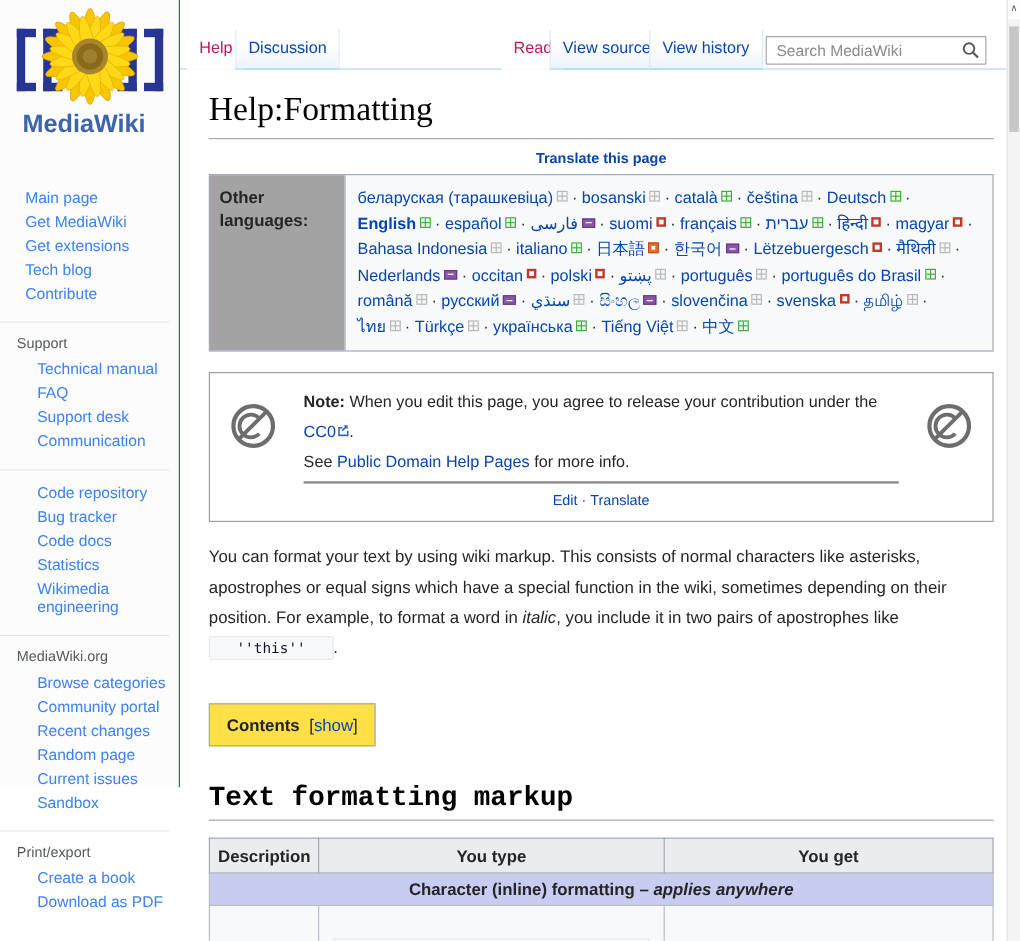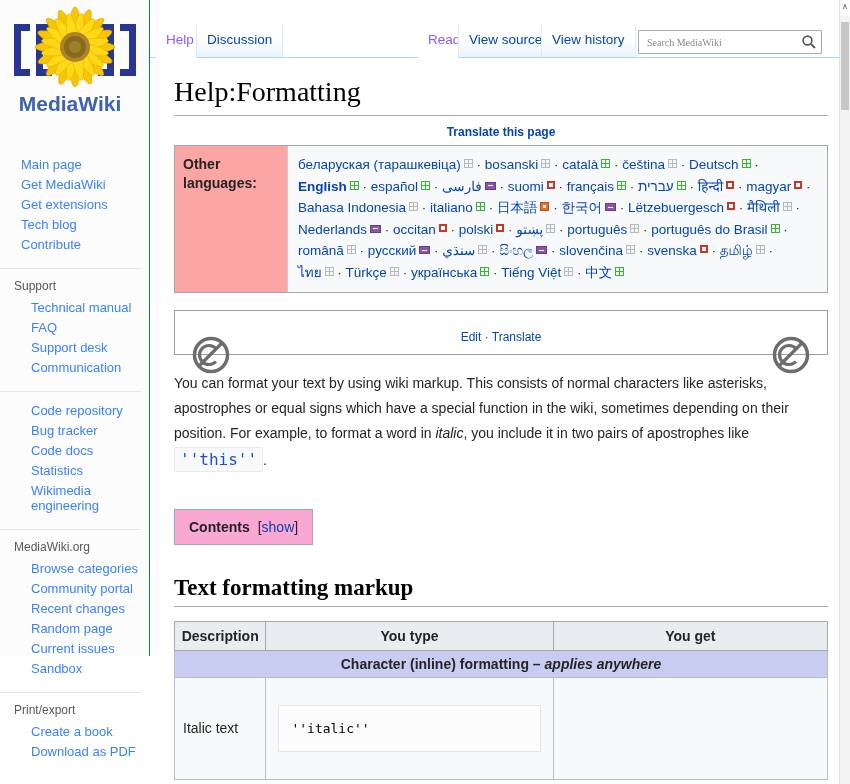--- a/index.html
+++ b/index.html
@@ -21,38 +21,38 @@
   .nav a{display:block;padding:2.5px 0 2.5px 21px;color:#3b82f6;}
   .nav .sub a{padding-left:31px;}
   .nav a.visited{color:#1b1464;}
   
   #content{position:absolute;left:150px;top:0;width:690px;height:784px;background:#fff;}
   .content-inner{padding:0 12px 0 24px;}
   
   #tabstrip{position:relative;height:57px;border-bottom:1px solid #a7d7f9;background:#fff;}
   .tab{position:absolute;bottom:-1px;height:20px;padding:7px 10px 5px 10px;font-size:13.5px;white-space:nowrap;}
   .tab.inactive{background:linear-gradient(to bottom,#ffffff 40%,#eaf4fb);border-left:1px solid #d9ecf7;border-right:1px solid #d9ecf7;border-bottom:1px solid #a7d7f9;}
-  .tab.active{background:#fff;color:#8b5cf6;border-bottom:1px solid #fff;}
+  .tab.active{background:#fff;color:#be185d;border-bottom:1px solid #fff;}
   .tab a{color:#0645ad;}
   #tab-help{left:6px;}
   #tab-discussion{left:46px;}
   #tab-read{left:268px;}
   #tab-viewsource{left:308px;}
   #tab-viewhistory{left:391px;}
   
   #searchbox{position:absolute;left:488px;top:30px;width:182px;height:22px;border:1px solid #a9a9a9;background:#fff;border-radius:1px;}
-  #searchbox input{position:absolute;left:6px;top:2px;width:150px;height:17px;border:none;outline:none;font-size:10px;font-family:Liberation Serif, serif;color:#444;background:transparent;}
+  #searchbox input{position:absolute;left:6px;top:2px;width:150px;height:17px;border:none;outline:none;font-size:13px;font-family:Liberation Sans, sans-serif;color:#444;background:transparent;}
   #searchbox input::placeholder{color:#8a8a8a;opacity:1;}
   #search-go{position:absolute;right:4px;top:3px;width:16px;height:16px;cursor:pointer;}
   
   h1{font-family:"Liberation Serif",serif;font-weight:normal;font-size:28px;margin:18px 0 0 0;padding-bottom:7px;border-bottom:1px solid #aaa;color:#000;}
   .translate-page{text-align:center;margin:9px 0 6px 0;font-size:12px;font-weight:bold;}
   
   .langbox{display:flex;border:1px solid #a2a9b1;background:#f8f9fa;}
-  .langbox-label{width:96px;flex:0 0 96px;background:#fca5a5;border-right:1px solid #c8ccd1;padding:9px 8px;font-weight:bold;font-size:14px;line-height:1.35;}
+  .langbox-label{width:96px;flex:0 0 96px;background:#a3a3a3;border-right:1px solid #c8ccd1;padding:9px 8px;font-weight:bold;font-size:14px;line-height:1.35;}
   .langbox-body{padding:8px 10px;font-size:13.5px;line-height:1.6;}
   .lang-item{white-space:nowrap;}
   .lang-link.bold{font-weight:bold;}
   .lang-sep{color:#222;}
   .lang-item:last-child .lang-sep{display:none;}
   .ticon{display:inline-block;margin-left:3px;vertical-align:1px;}
   .ticon.green,.ticon.gray{width:7px;height:7px;border:1px solid;}
   .ticon.green{border-color:#3fae3f;background:
       linear-gradient(#3fae3f,#3fae3f) center/100% 1px no-repeat,
       linear-gradient(#3fae3f,#3fae3f) center/1px 100% no-repeat,#effbef;}
@@ -67,27 +67,27 @@
   
   .notebox{position:relative;border:1px solid #9a9fa5;background:#fff;margin-top:17px;padding:12px 78px 8px 78px;}
   .pd-icon{position:absolute;top:24px;width:40px;height:40px;}
   .pd-icon.left{left:16px;}
   .pd-icon.right{right:16px;}
   .note-text{font-size:13.5px;line-height:1.85;border-bottom:2px solid #8c8c8c;padding-bottom:4px;}
   .note-actions{text-align:center;font-size:12px;padding:7px 0 2px 0;color:#0645ad;}
   .ext-icon{display:inline-block;vertical-align:0;}
   
   .intro{margin-top:16px;font-size:14px;line-height:1.8;}
-  code.inline{font-family:"DejaVu Sans Mono","Liberation Mono",monospace;font-size:16px;background:#f8f9fa;border:1px solid #e8eaee;border-radius:2px;padding:2px 5px;color:#1d4ed8;}
-  
-  .contents-box{display:inline-block;border:1px solid #a2a9b1;background:#f9a8d4;padding:9px 14px;margin-top:20px;font-size:14px;}
+  code.inline{font-family:"DejaVu Sans Mono","Liberation Mono",monospace;font-size:12px;background:#f8f9fa;border:1px solid #e8eaee;border-radius:2px;padding:2px 22px;color:#0f172a;}
+  
+  .contents-box{display:inline-block;border:1px solid #a2a9b1;background:#fde047;padding:9px 14px;margin-top:20px;font-size:14px;}
   .contents-box .lbl{font-weight:bold;color:#222;margin-right:8px;}
   .contents-box .br{color:#222;}
   
-  h2{font-family:Liberation Serif, serif;font-size:23px;font-weight:bold;color:#000;margin:30px 0 0 0;padding-bottom:5px;border-bottom:1px solid #a2a9b1;}
+  h2{font-family:Liberation Mono, monospace;font-size:23px;font-weight:bold;color:#000;margin:30px 0 0 0;padding-bottom:5px;border-bottom:1px solid #a2a9b1;}
   
   table.wikitable{border-collapse:collapse;width:100%;margin-top:14px;background:#f8f9fa;border:1px solid #a2a9b1;font-size:14px;}
   table.wikitable th{background:#eaecf0;border:1px solid #a2a9b1;padding:6px 4px;text-align:center;font-weight:bold;}
   th.col-desc{width:14%;margin-top:16px;}th.col-type{width:44%;}th.col-get{width:42%;margin-left:35px;}
   td.section-row{background:#c8ccf1;border:1px solid #a2a9b1;text-align:center;font-weight:bold;padding:5px 4px;}
   td.section-row .it{font-style:italic;}
   table.wikitable td{border:1px solid #b9bfc6;vertical-align:middle;}
   tr.data-row{height:102px;}
   td.cell-desc{padding:8px;}
   td.cell-type{padding:4px;}
@@ -305,20 +305,27 @@
       <svg class="pd-icon left" viewBox="0 0 40 40">
         <circle cx="20" cy="20" r="16.5" fill="none" stroke="#6d6d6d" stroke-width="3.5"></circle>
         <path d="M25 13.5 A9.5 9.5 0 1 0 25 26.5" fill="none" stroke="#6d6d6d" stroke-width="3.2"></path>
         <line x1="8" y1="31" x2="31" y2="8" stroke="#6d6d6d" stroke-width="3.2"></line>
       </svg>
       <svg class="pd-icon right" viewBox="0 0 40 40">
         <circle cx="20" cy="20" r="16.5" fill="none" stroke="#6d6d6d" stroke-width="3.5"></circle>
         <path d="M25 13.5 A9.5 9.5 0 1 0 25 26.5" fill="none" stroke="#6d6d6d" stroke-width="3.2"></path>
         <line x1="8" y1="31" x2="31" y2="8" stroke="#6d6d6d" stroke-width="3.2"></line>
       </svg>
+      <div class="note-text">
+        <b>Note:</b><span> When you edit this page, you agree to release your contribution under the </span><a>CC0</a><svg class="ext-icon" width="11" height="11" viewBox="0 0 12 12">
+            <path d="M2 3 h4 v1.4 H3.4 V10 H10 V6.6 H11.4 V11.4 H2 Z" fill="#3366bb"></path>
+            <path d="M7 1.6 h3.6 V5.2 L9.2 3.9 6.2 6.9 5.1 5.8 8.1 2.8 Z" fill="#3366bb"></path>
+          </svg><span>.</span><br>
+        <span>See </span><a>Public Domain Help Pages</a><span> for more info.</span>
+      </div>
       <div class="note-actions">
         <a>Edit</a>
         <span>·</span>
         <a>Translate</a>
       </div>
     </div>
 
     
     <p class="intro"><span>You can format your text by using wiki markup. This consists of normal characters like asterisks, apostrophes or equal signs which have a special function in the wiki, sometimes depending on their position. For example, to format a word in </span><i>italic</i><span>, you include it in two pairs of apostrophes like </span><code class="inline">''this''</code><span>.</span></p>
 

